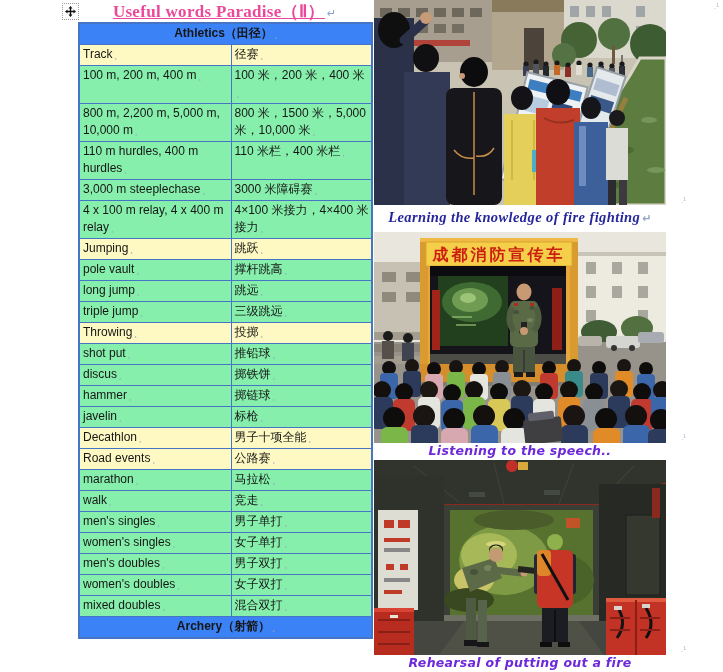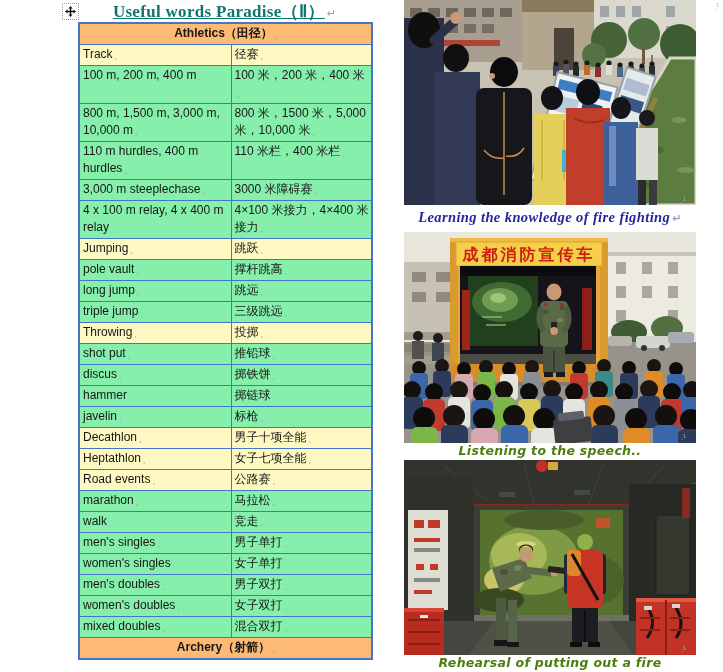--- a/index.html
+++ b/index.html
@@ -9,55 +9,55 @@
   }
   
   .move-handle{
     position:absolute;left:62px;top:3px;width:15px;height:15px;background:#fff;
     border:1px dotted #9a9a9a;display:flex;align-items:center;justify-content:center;
   }
   
   .title-wrap{position:absolute;left:78px;top:0;width:293px;text-align:center;white-space:nowrap;}
   .doc-title{
     font-family:"Liberation Serif",serif;font-weight:bold;font-size:17px;
-    color:#0f766e;text-decoration:underline;letter-spacing:.3px;
+    color:#ec4899;text-decoration:underline;letter-spacing:.3px;
   }
   .ret-mark{font-size:11px;color:#8fa3c8;text-decoration:none;margin-left:2px;font-family:"DejaVu Sans",sans-serif;}
   
   table.vocab{
     position:absolute;left:78px;top:22px;width:293px;border-collapse:collapse;table-layout:fixed;
     border:2px solid #4575c4;
   }
   table.vocab td{
     border:1px solid #4575c4;font-size:12px;line-height:17px;color:#161616;
     padding:1px 2px 1px 3px;height:17px;vertical-align:top;overflow:hidden;
   }
   td.hdr-cell{
-    background:#fdba74;color:#17365d;font-weight:bold;text-align:center;font-size:13px;
+    background:#3b82f6;color:#17365d;font-weight:bold;text-align:center;font-size:13px;
     position:relative;
   }
   td.w{background:#fef9c3;}
   td.b{background:#86efac;}
   td.cell::after{content:"\B8";color:#8fa3c8;font-size:9px;margin-left:2px;}
   td.hdr-cell::after{content:"\B8";color:#8fa3c8;font-size:9px;margin-left:2px;}
   td.zh{position:relative;}
   td.zh::before,td.hdr-cell::before{
     content:".\B9";position:absolute;right:-13px;top:1px;font-size:8px;color:#a8b4cc;
   }
   
-  .photos{position:absolute;left:404px;top:0;width:292px;border-radius:21px;}
+  .photos{position:absolute;left:374px;top:0;width:292px;border-radius:21px;}
   .photo{display:block;width:292px;}
   .caption{width:292px;text-align:center;position:relative;}
   .cap1{
     height:27px;line-height:24px;font-family:"Liberation Serif",serif;
     font-style:italic;font-weight:bold;font-size:14.5px;color:#26269c;letter-spacing:.4px;
   }
   .cap23{
     height:17px;line-height:15px;font-family:"DejaVu Sans",sans-serif;
-    font-style:italic;font-weight:bold;font-size:12.5px;color:#4d7c0f;letter-spacing:.3px;
+    font-style:italic;font-weight:bold;font-size:12.5px;color:#6d28d9;letter-spacing:.3px;
   }
   .cap-last{height:14px;}
   
   .pmark{position:absolute;font-size:8px;color:#a8b4cc;}
   .pm1{left:681px;top:196px;}
   .pm2{left:681px;top:433px;}
   .pm3{left:681px;top:645px;}
   .pm4{left:714px;top:2px;}
 </style>
 </head>
@@ -84,21 +84,21 @@
       </tr>
       <tr>
         <td class="cell en w">Track</td>
         <td class="cell zh w">径赛</td>
       </tr>
       <tr>
         <td class="cell en b">100 m, 200 m, 400 m</td>
         <td class="cell zh b">100 米，200 米，400 米</td>
       </tr>
       <tr>
-        <td class="cell en b">800 m, 1,500 m, 3,000 m, 10,000 m</td>
+        <td class="cell en b">800 m, 2,200 m, 5,000 m, 10,000 m</td>
         <td class="cell zh b">800 米，1500 米，5,000 米，10,000 米</td>
       </tr>
       <tr>
         <td class="cell en b">110 m hurdles, 400 m hurdles</td>
         <td class="cell zh b">110 米栏，400 米栏</td>
       </tr>
       <tr>
         <td class="cell en b">3,000 m steeplechase</td>
         <td class="cell zh b">3000 米障碍赛</td>
       </tr>
@@ -138,24 +138,20 @@
         <td class="cell en b">hammer</td>
         <td class="cell zh b">掷链球</td>
       </tr>
       <tr>
         <td class="cell en b">javelin</td>
         <td class="cell zh b">标枪</td>
       </tr>
       <tr>
         <td class="cell en w">Decathlon</td>
         <td class="cell zh w">男子十项全能</td>
-      </tr>
-      <tr>
-        <td class="cell en w">Heptathlon</td>
-        <td class="cell zh w">女子七项全能</td>
       </tr>
       <tr>
         <td class="cell en w">Road events</td>
         <td class="cell zh w">公路赛</td>
       </tr>
       <tr>
         <td class="cell en b">marathon</td>
         <td class="cell zh b">马拉松</td>
       </tr>
       <tr>

